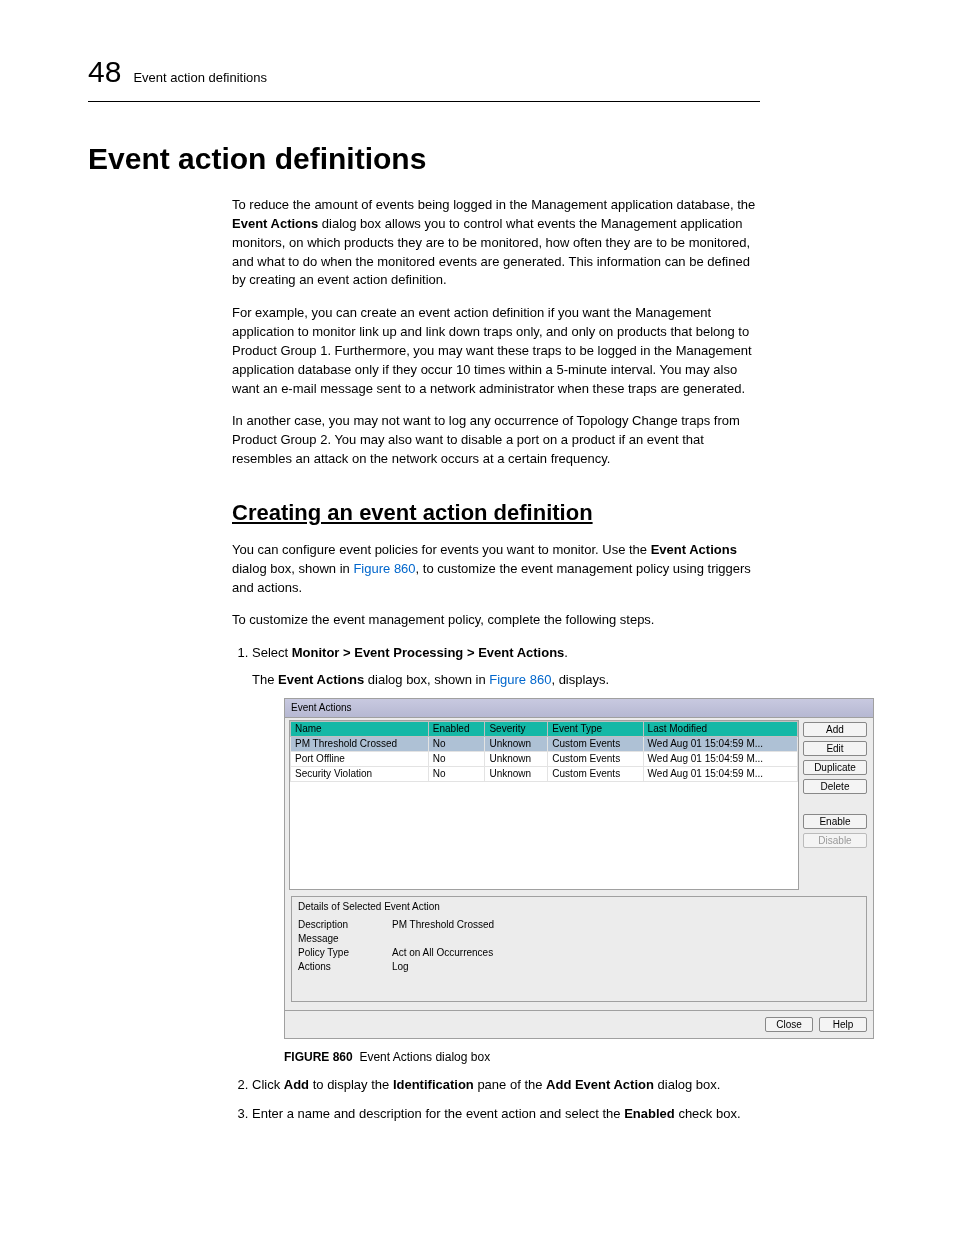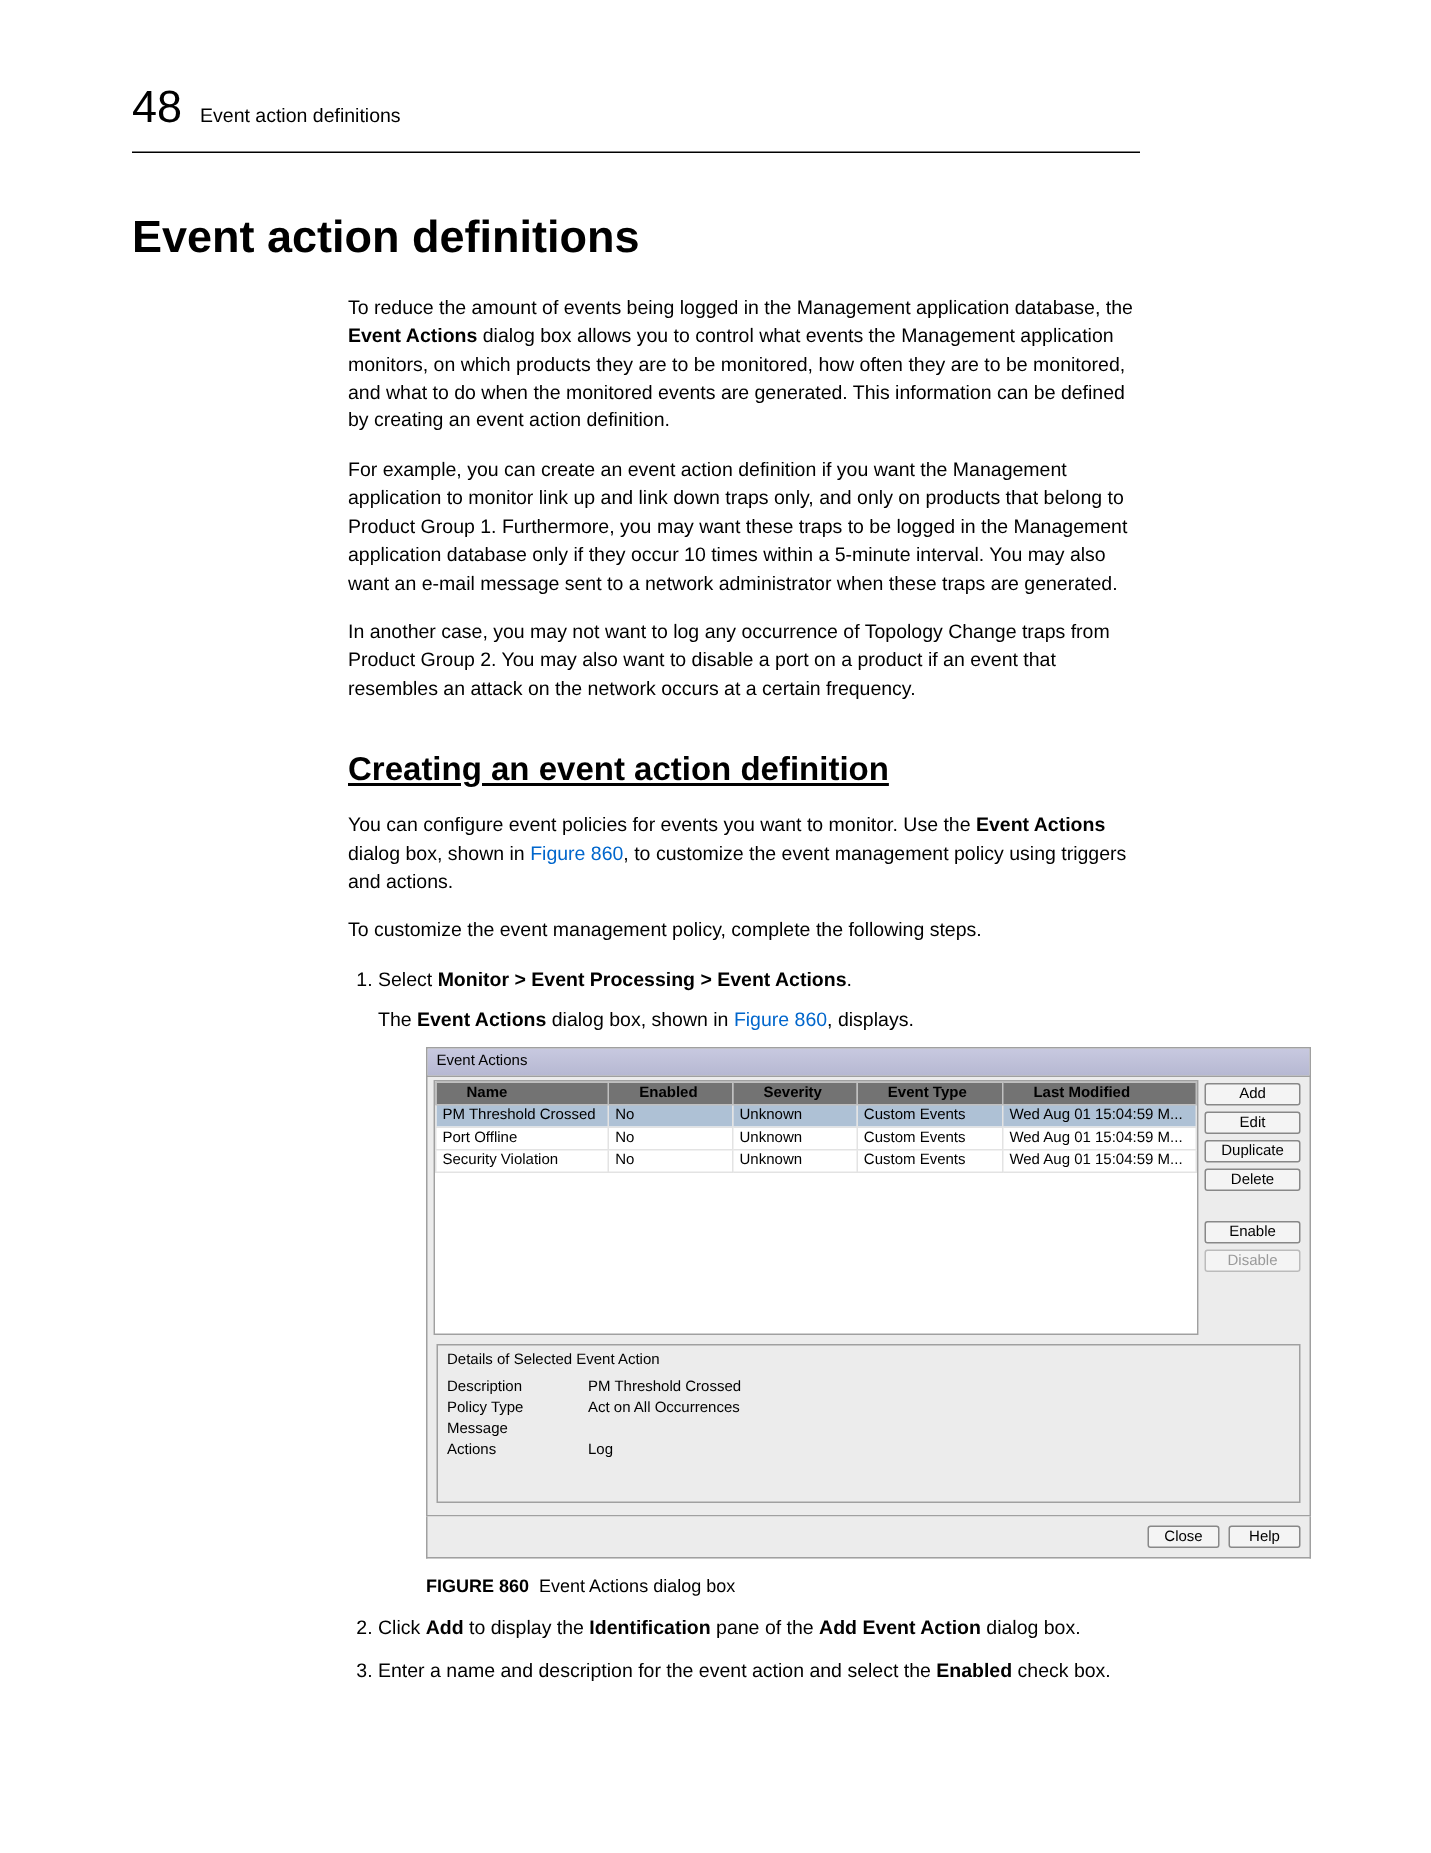--- a/index.html
+++ b/index.html
@@ -90,25 +90,25 @@
   .tablewrap {
     flex: 1;
     border: 1px solid #a0a0a0;
     background: #fff;
     margin: 0 4px;
     height: 168px;
     overflow: hidden;
   }
   table.grid { width: 100%; border-collapse: collapse; font-size: 10px; }
   table.grid th {
-    background: #737373;
+    background: #14b8a6;
     border: 1px solid #c0c0c0;
-    padding: 1px 20px;
+    padding: 1px 4px;
     text-align: left;
-    font-weight: bold;
+    font-weight: normal;
   }
   table.grid td {
     border: 1px solid #e3e3e3;
     padding: 1px 4px;
     white-space: nowrap;
   }
   table.grid tr.sel td { background: #aec1d5; }
   .btncol {
     width: 64px;
     display: flex;
@@ -235,26 +235,26 @@
                 <button class="winbtn disabled">Disable</button>
               </div>
             </div>
             <div class="details-panel">
               <div class="title">Details of Selected Event Action</div>
               <div class="kv">
                   <span class="k">Description</span>
                   <span>PM Threshold Crossed</span>
                 </div>
               <div class="kv">
+                  <span class="k">Message</span>
+                  <span></span>
+                </div>
+              <div class="kv">
                   <span class="k">Policy Type</span>
                   <span>Act on All Occurrences</span>
-                </div>
-              <div class="kv">
-                  <span class="k">Message</span>
-                  <span></span>
                 </div>
               <div class="kv">
                   <span class="k">Actions</span>
                   <span>Log</span>
                 </div>
             </div>
           </div>
           <div class="dialog-footer">
             <button class="winbtn" style="width:48px">Close</button>
             <button class="winbtn" style="width:48px">Help</button>

